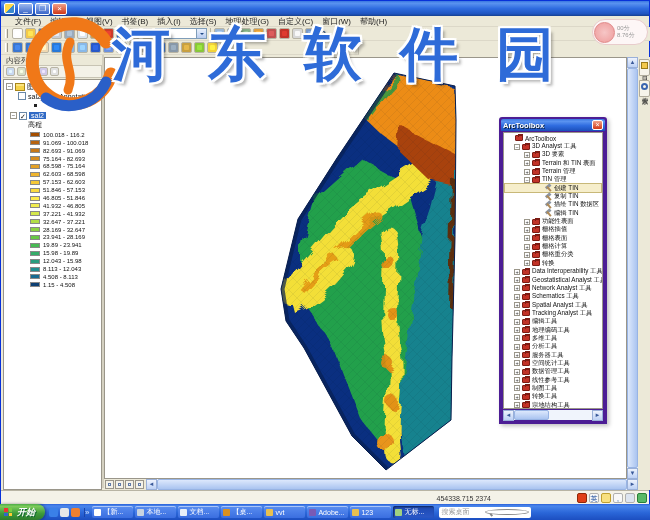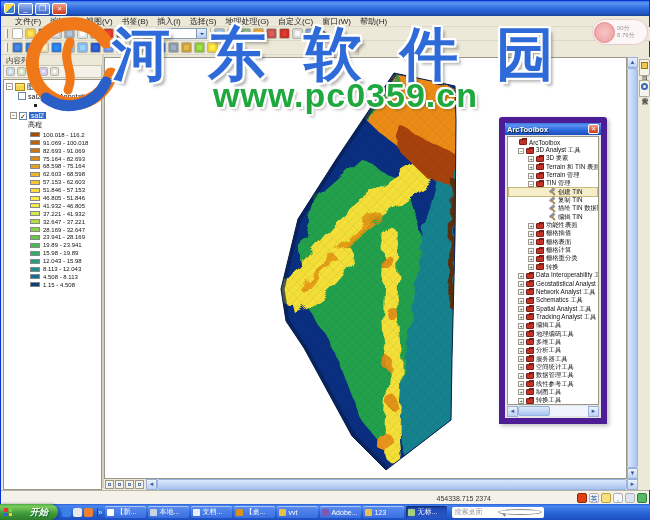--- a/index.html
+++ b/index.html
@@ -74,21 +74,21 @@
 
 
 #dock{position:absolute;left:638px;top:56px;width:11px;height:433px;background:#ece9d8;display:flex;flex-direction:column;gap:4px;padding-top:2px}
 .dtab{width:11px;background:#f6f4ea;border:1px solid #b0ac9c;border-radius:0 2px 2px 0;display:flex;flex-direction:column;align-items:center;padding:2px 0;gap:2px}
 .dic{width:7px;height:7px;flex:none}
 .dic.cat{background:#f2c84b;border:1px solid #9a7a18}
 .dic.mag{border:2px solid #3a66b0;border-radius:50%;width:7px;height:7px}
 .dlb{writing-mode:vertical-rl;font-size:6.5px;color:#333;letter-spacing:1px}
 
 
-#atbx{position:absolute;left:497px;top:115px;width:108px;height:307px;border:6px solid #4c1d95;border-radius:3px 3px 0 0;background:#e5e5e5;box-shadow:2px 2px 4px rgba(0,0,0,.25)}
+#atbx{position:absolute;left:497px;top:115px;width:108px;height:307px;border:2px solid #4c1d95;border-radius:3px 3px 0 0;background:#4c1d95;box-shadow:2px 2px 4px rgba(0,0,0,.25)}
 .atbar{height:12px;display:flex;align-items:center;padding:0 2px;border-radius:2px 2px 0 0;
  background:linear-gradient(180deg,#3a77e0,#5a93f0 20%,#2f6ce0 55%,#1b4fba)}
 .atbar .t{color:#fff;font-size:7.5px;font-weight:bold;flex:1;text-shadow:1px 1px #123}
 .atx{width:11px;height:10px;background:linear-gradient(#f0a088,#cf3818);border:1px solid #fff;border-radius:2px;color:#fff;font-size:7px;line-height:8px;text-align:center}
 .atbody{position:absolute;left:2px;right:2px;top:13px;bottom:13px;background:#fff;border:1px solid #9a968a;overflow:hidden;padding:1px}
 .trow{display:flex;align-items:center;gap:2px;height:8.35px;white-space:nowrap}
 .trow .exp{width:6px;height:6px;line-height:4px;font-size:5.5px}
 .lvl0{padding-left:2px}.lvl1{padding-left:9px}.lvl2{padding-left:19px}.lvl3{padding-left:31px}
 .hl{background:#f6eecb;outline:1px solid #c8b878}
 .tic{flex:none;position:relative}
@@ -108,21 +108,21 @@
 .imebar{position:absolute;right:2px;display:flex;gap:2px;align-items:center}
 .ime{width:10px;height:10px;border:1px solid #b0b0b0;border-radius:2px;font-size:7px;line-height:9px;text-align:center;background:#f8f8f8;color:#1a4a9a}
 .ime.red{background:#e04018;border-color:#902808}
 .ime.moon{background:#f8e080;border-color:#c0a030}
 .ime.kbd{background:#dce4f0}
 .ime.grn{background:#58b868;border-color:#2a8038}
 
 
 #taskbar{position:absolute;left:0;top:504px;width:650px;height:16px;display:flex;align-items:center;
  background:linear-gradient(180deg,#2b61d8 0%,#4a86ec 12%,#2a66d8 55%,#1c4ec0 100%)}
-#startbtn{height:16px;padding:0 10px 0 4px;border-radius:0 8px 8px 0;display:flex;align-items:center;gap:18px;
+#startbtn{height:16px;padding:0 10px 0 4px;border-radius:0 8px 8px 0;display:flex;align-items:center;gap:5px;
  background:linear-gradient(180deg,#4cab48 0%,#7ccb5a 15%,#3d9a3a 60%,#2e7d2c 100%);box-shadow:1px 0 3px rgba(0,0,0,.4)}
 .flag{width:8px;height:8px;display:grid;grid-template-columns:1fr 1fr;gap:1px}
 .flag i{background:#e33}.flag i:nth-child(2){background:#7c4}.flag i:nth-child(3){background:#36c}.flag i:nth-child(4){background:#fc3}
 #startbtn span{color:#fff;font-weight:bold;font-style:italic;font-size:9px;text-shadow:1px 1px #163}
 .qlaunch{display:flex;gap:2px;align-items:center;padding:0 4px;border-right:1px solid #1a44a8}
 .qi{width:9px;height:9px;border-radius:2px}
 .chev{color:#cfe0ff;font-size:8px}
 #tasks{display:flex;gap:2px;padding:0 3px;flex:none}
 .tbtn{width:41px;height:12px;border-radius:2px;display:flex;align-items:center;gap:2px;padding:0 2px;
  background:linear-gradient(#5a8ef0,#3a6ee0);box-shadow:inset 0 1px rgba(255,255,255,.5);overflow:hidden}
@@ -739,21 +739,20 @@
   </div>
 </div>
 
 <div id="wm">
   <svg id="wmlogo" width="108" height="102" viewBox="0 0 108 102">
     <path d="M90,28 A40,40 0 1 0 95,60" fill="none" stroke="#f07818" stroke-width="13" stroke-linecap="round"></path>
     <path d="M30,84 A40,40 0 0 0 90,68" fill="none" stroke="#2a5fc8" stroke-width="11" stroke-linecap="round"></path>
     <path d="M54,28 C44,48 60,56 52,76" fill="none" stroke="#f07818" stroke-width="9" stroke-linecap="round"></path>
   </svg>
   <div id="wmtitle">河东软件园</div>
-  <div id="wmurl">www.pc0359.cn</div>
 </div>
 <div id="badge">
   <span class="bcircle"></span>
   <span class="blines">
     <span>00分</span>
     <span>8.76分</span>
   </span>
 </div>
 
 </body></html>

